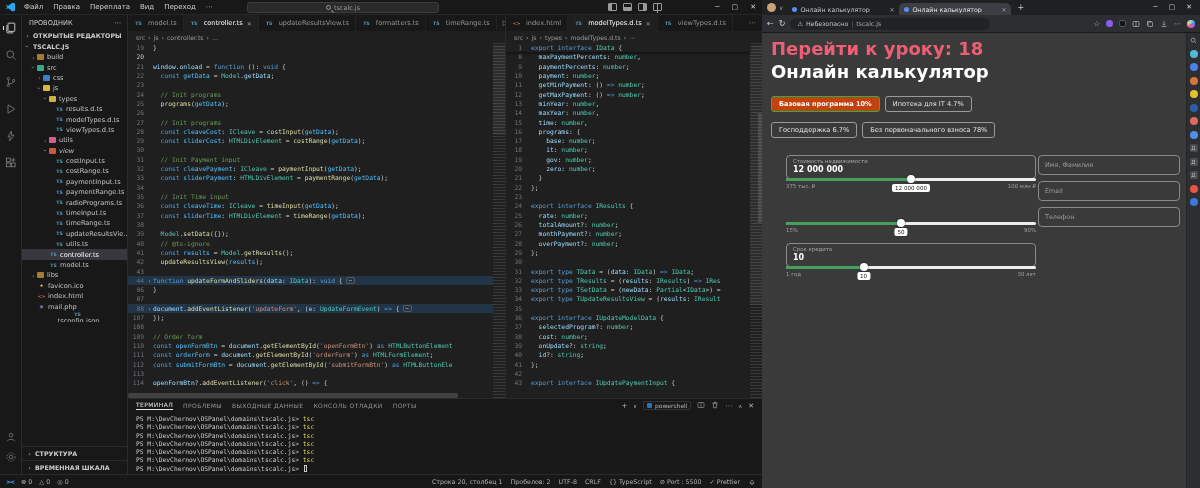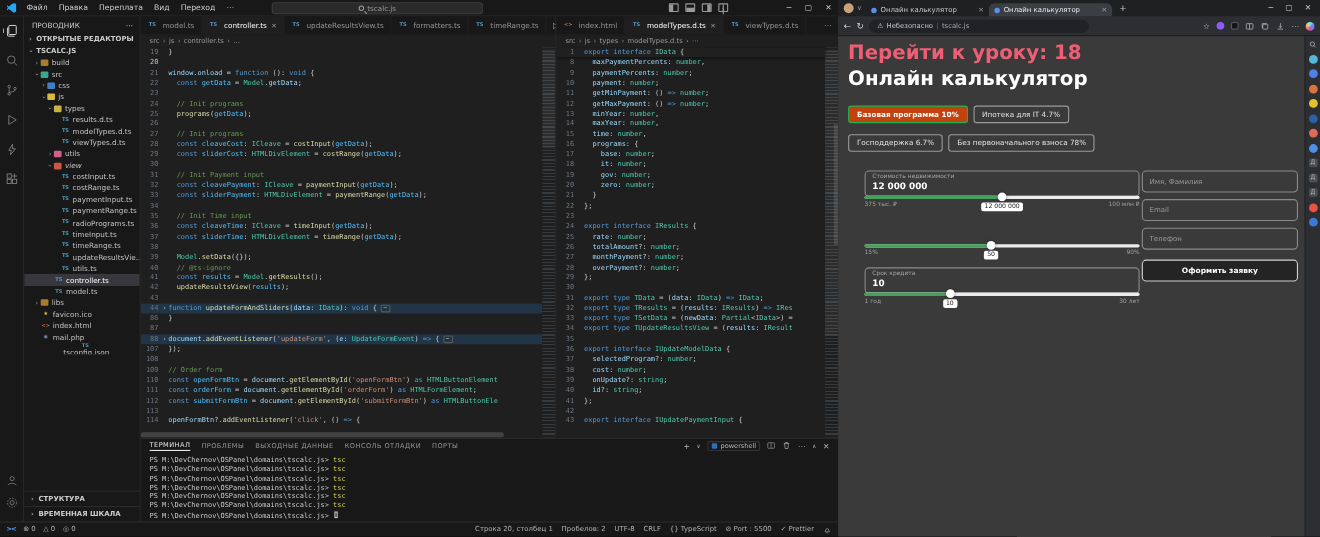--- a/index.html
+++ b/index.html
@@ -1041,21 +1041,21 @@
             </div>
             <div class="track">
               <div class="trackfill" style="width: 31%;"></div>
             </div>
             <div class="thumb" style="left: 31%;"></div>
             <div class="ttip" style="left: 31%;">10</div>
             <div class="fmin">1 год</div>
             <div class="fmax">30 лет</div>
           </div>
         </div>
-      <div class="bform" id="b-form"><input class="binput" placeholder="Имя, Фамилия" style=""><input class="binput" placeholder="Email" style=""><input class="binput" placeholder="Телефон" style=""><button class="bsubmit">Оформить заявку</button></div>
+      <div class="bform" id="b-form"><input class="binput" placeholder="Имя, Фамилия" style=""><input class="binput" placeholder="Email" style=""><input class="binput" placeholder="Телефон" style=""></div>
     </div>
 
     <div class="bsidebar" id="b-side">
         <span class="sbicon" style="color: rgb(201, 201, 201);">
           <svg viewBox="0 0 16 16" fill="none" stroke="currentColor" width="7" height="7" stroke-width="1.4">
             <circle cx="7" cy="7" r="4.5"></circle>
             <path d="M10.5 10.5L14 14"></path>
           </svg>
         </span>
         <span class="sbicon" style="background: rgb(86, 184, 216);"></span>

